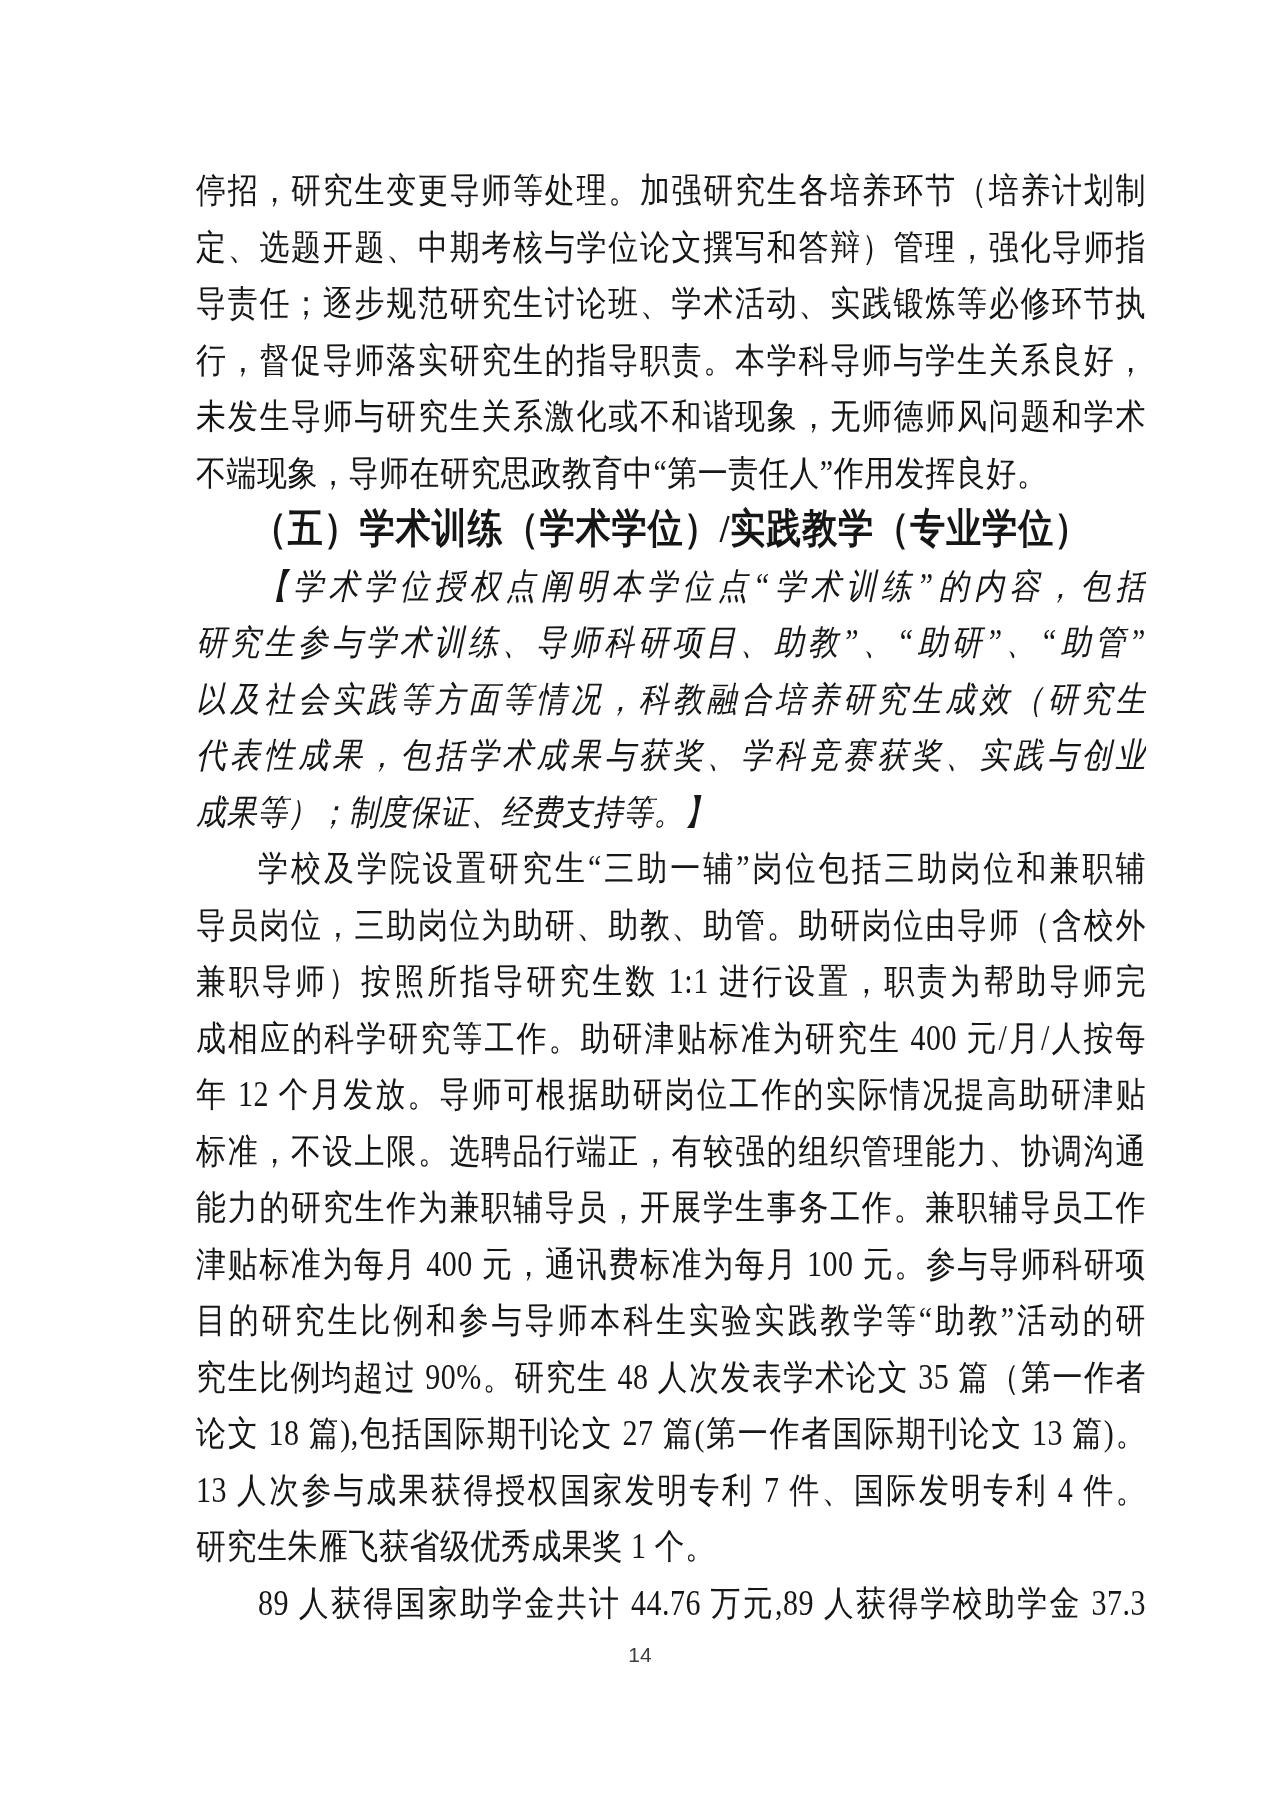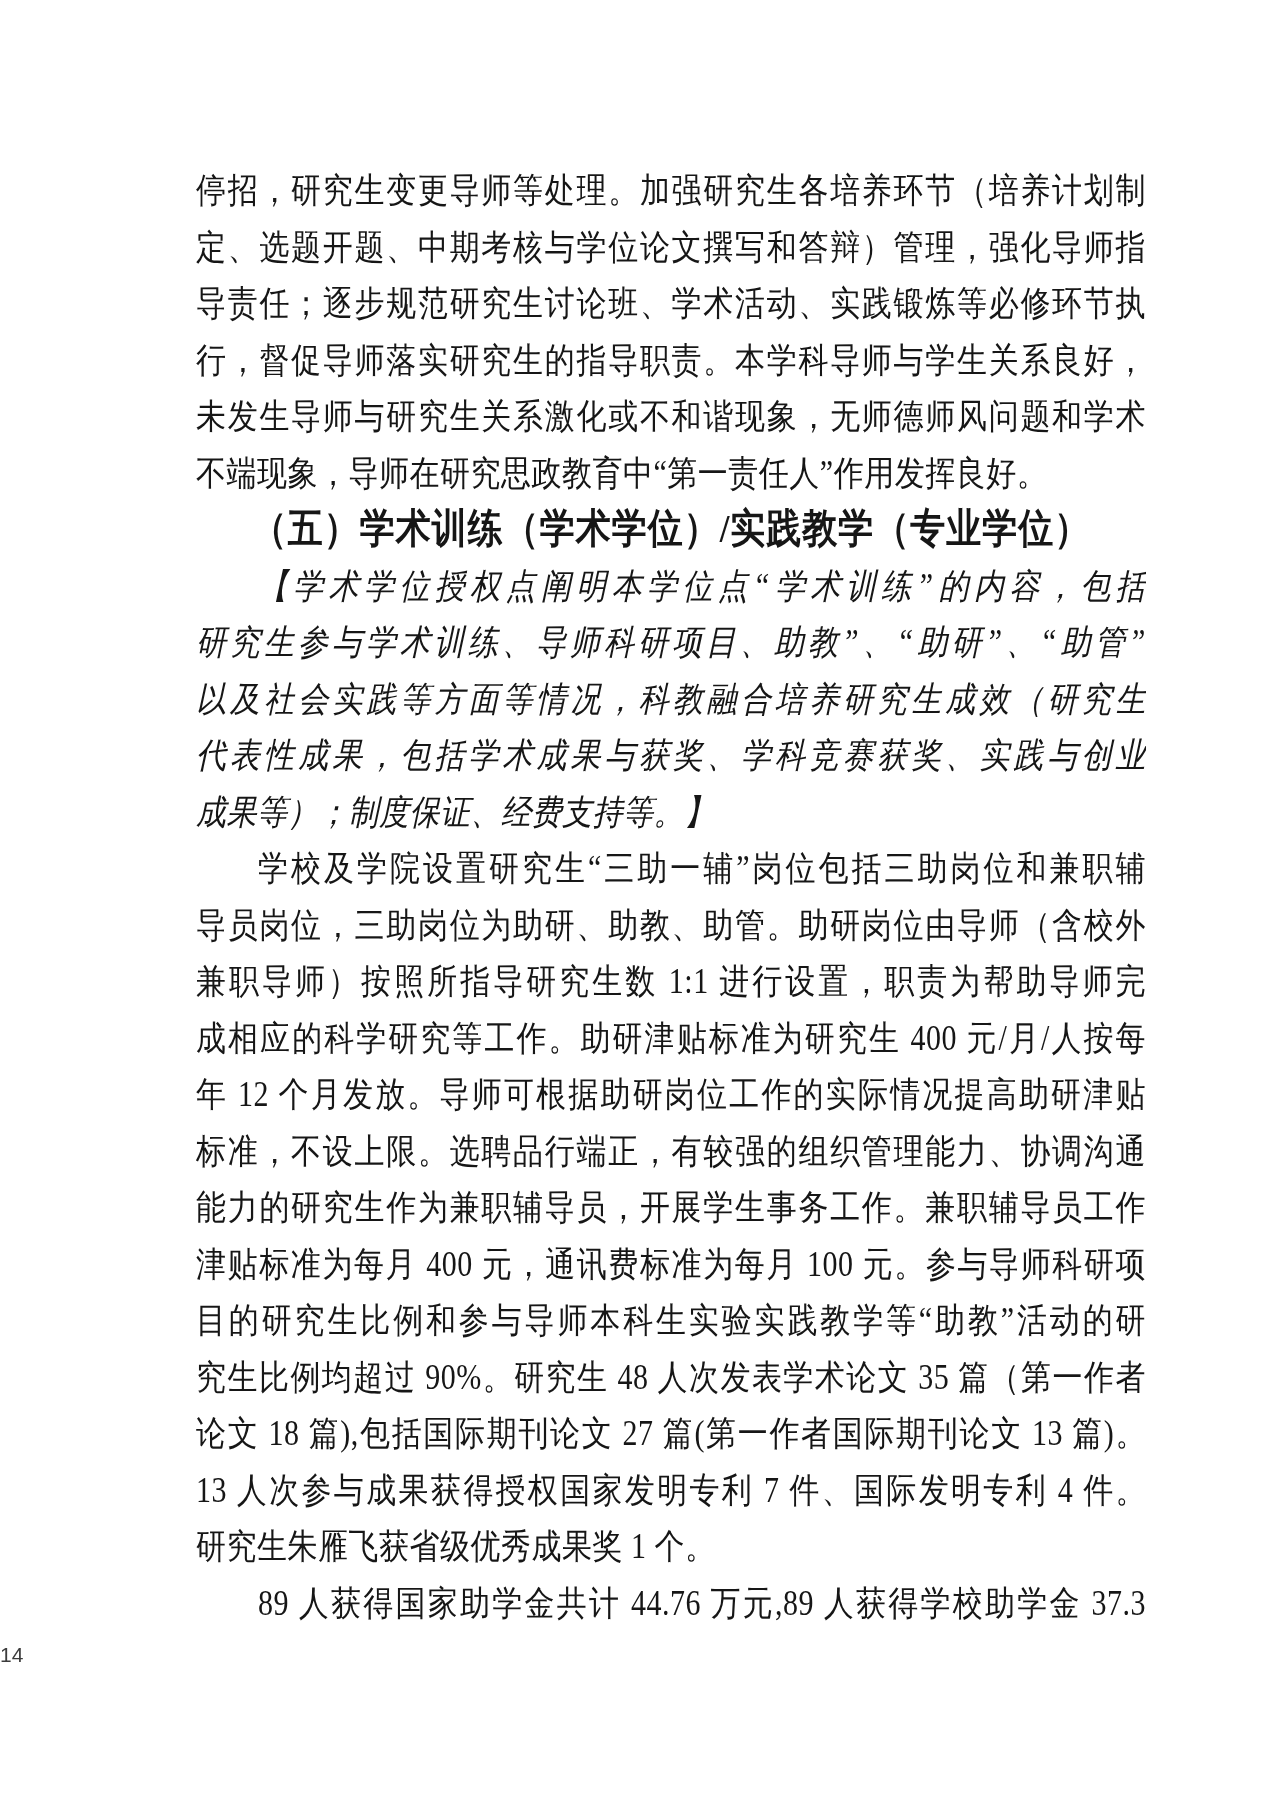--- a/index.html
+++ b/index.html
@@ -49,20 +49,21 @@
     letter-spacing: 1px;
   }
   .line.kaiti {
     font-style: italic;
   }
   .pagenum {
     position: absolute;
     left: 0;
     top: 1643px;
     width: 100%;
+    text-align: center;
     font-size: 21px;
     color: #3c3c3c;
     font-family: "Liberation Sans", "DejaVu Sans", sans-serif;
   }
 </style>
 </head>
 <body>
 
 <div class="page">
   <div class="textblock">

